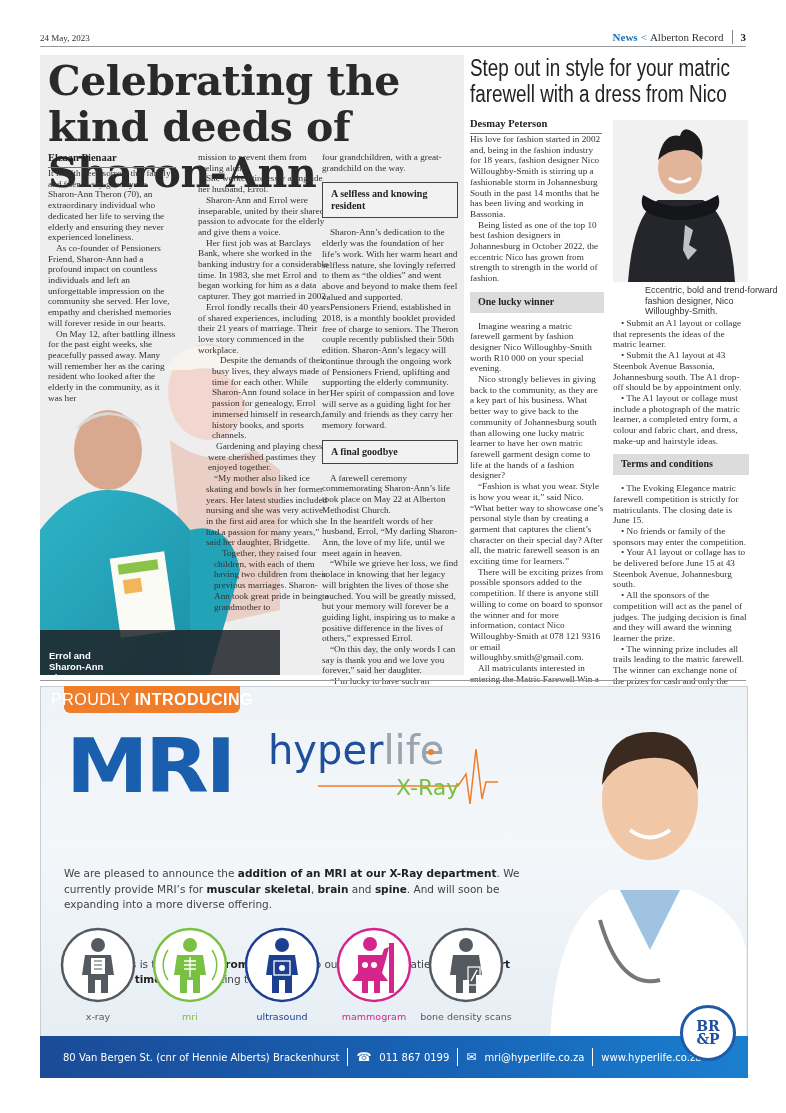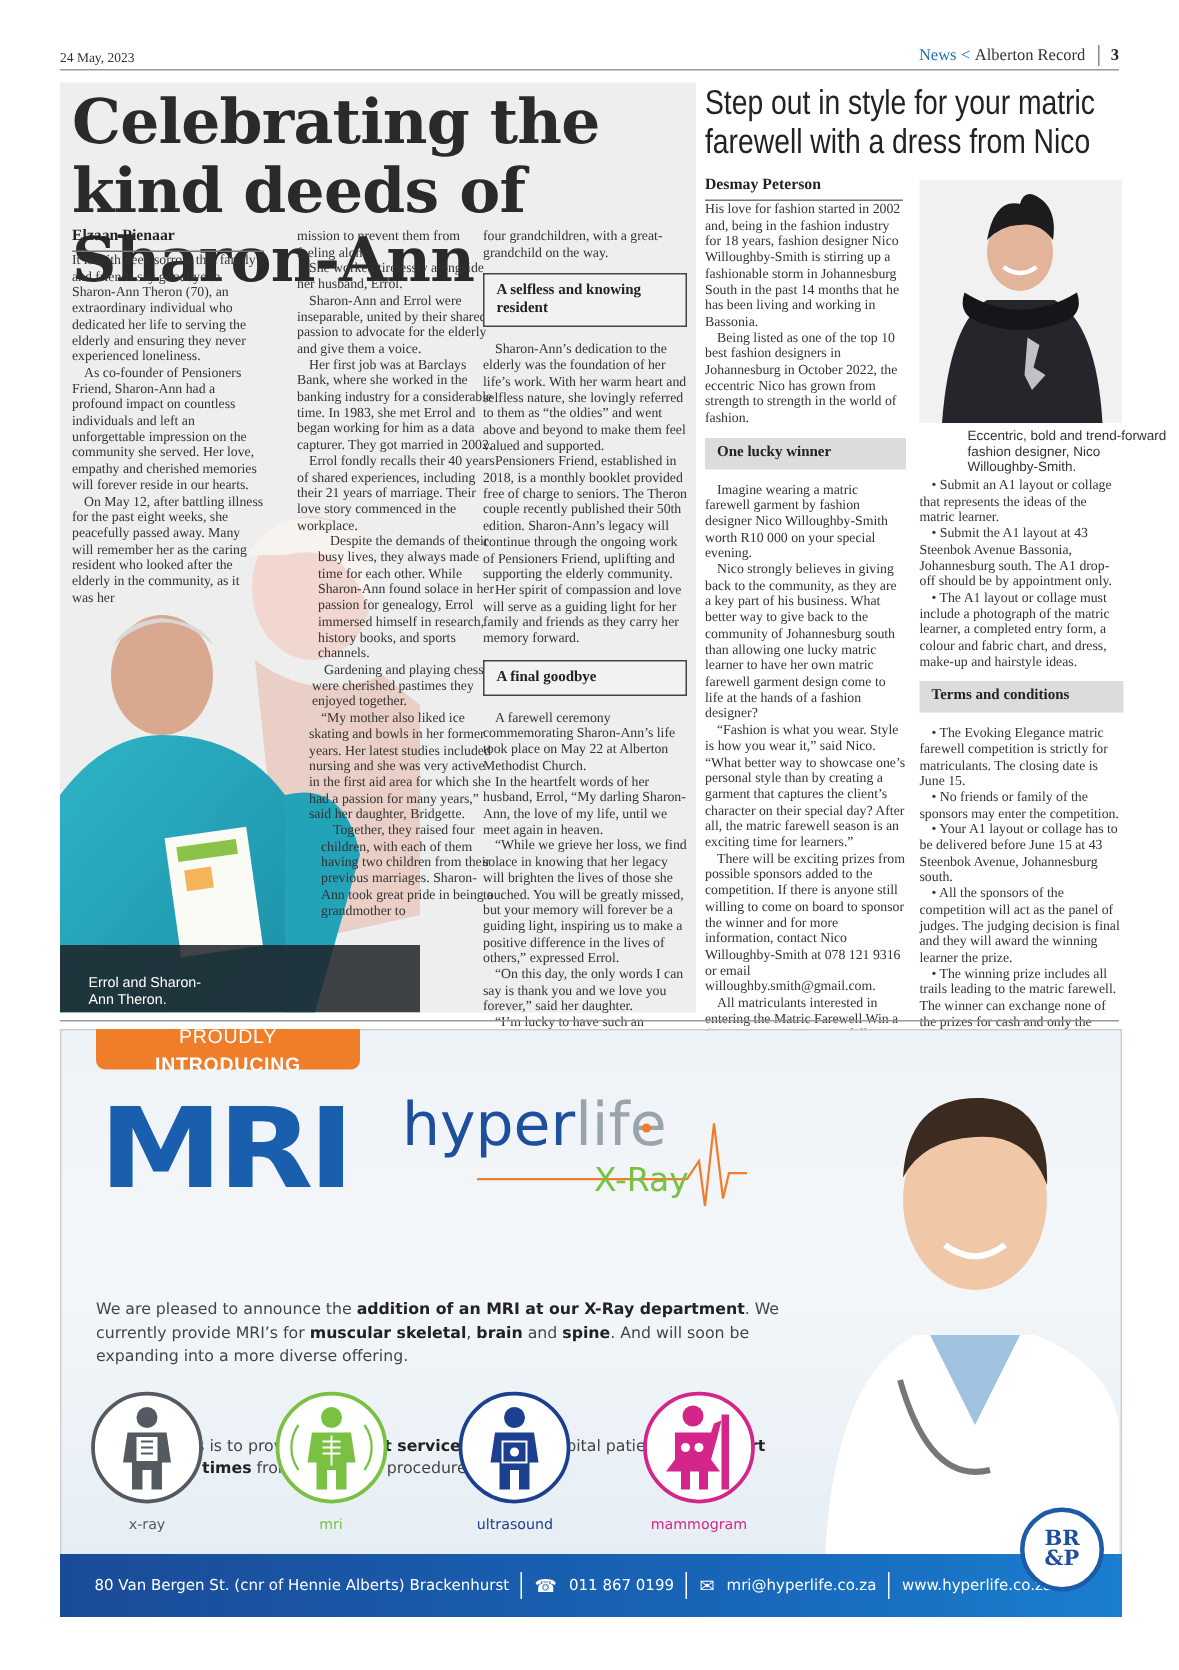--- a/index.html
+++ b/index.html
@@ -1,46 +1,46 @@
 <!DOCTYPE html>
 <html><head>
 <meta charset="utf-8">
 <style>
   * { box-sizing: border-box; margin: 0; padding: 0; }
   body { width: 786px; height: 1113px; background: #fff; position: relative; overflow: hidden; font-family: "Liberation Serif", serif; color: #222; }
   .abs { position: absolute; }
   .header-date { left: 40px; top: 33px; font-size: 9px; color: #333; text-align: center; }
   .header-right { right: 40px; top: 30px; font-size: 11px; display: flex; align-items: center; gap: 3px; }
-  .header-right .sec { color: #1f6fb5; font-weight: normal; }
+  .header-right .sec { color: #1f6fb5; font-weight: bold; }
   .header-right .arrow { color: #1f6fb5; }
   .header-right .pub { color: #333; }
   .header-right .sep { width: 1px; height: 14px; background: #888; margin: 0 5px; }
   .header-right .pg { font-weight: bold; }
   .header-rule { left: 40px; top: 46px; width: 706px; height: 1px; background: #999; }
 
   .left-article { left: 40px; top: 55px; width: 424px; height: 620px; background: #eeeeee; }
   .headline-left { left: 48px; top: 58px; width: 410px; font-family: "DejaVu Serif", serif; font-weight: bold; font-size: 41px; line-height: 46px; color: #2a2a2a; letter-spacing: -0.5px; }
   .byline { font-weight: bold; font-size: 10.5px; }
   .byline-left { left: 48px; top: 152px; width: 128px; border-bottom: 1px solid #777; padding-bottom: 4px; }
   .col { font-size: 9.2px; line-height: 10.7px; color: #333; text-align: left; }
   .col p { text-indent: 8px; }
   .col p.noindent { text-indent: 0; }
   .subhead-box { border: 1.5px solid #444; background: #f2f2f2; font-weight: bold; font-size: 10px; line-height: 12px; padding: 5px 8px; margin: 9px 0 9px 0; color: #222; }
   .photo-left { left: 40px; top: 330px; width: 240px; height: 345px; }
-  .photo-caption-left { left: 59px; top: 650px; color: #fff; font-family: "Liberation Sans", sans-serif; font-size: 9.5px; line-height: 11px; }
+  .photo-caption-left { left: 49px; top: 650px; color: #fff; font-family: "Liberation Sans", sans-serif; font-size: 9.5px; line-height: 11px; font-weight: bold; }
   .headline-right { left: 470px; top: 55px; width: 285px; font-family: "Liberation Sans", sans-serif; font-size: 23px; line-height: 26px; color: #222; transform: scaleX(0.82); transform-origin: left top; width: 350px; }
   .byline-right { left: 470px; top: 118px; width: 132px; border-bottom: 1px solid #777; padding-bottom: 4px; }
   .shade-head { background: #dcdcdc; font-weight: bold; font-size: 10px; padding: 5px 8px; margin: 8px 0 8px 0; color: #222; }
   .photo-right { left: 613px; top: 120px; width: 135px; height: 162px; background: linear-gradient(#f3f3f3, #e8e8e8); }
   .caption-right { left: 613px; top: 285px; width: 138px; font-family: "Liberation Sans", sans-serif; font-size: 9px; line-height: 10.5px; color: #333; margin-left: 32px; }
 
   .bottom-rule { left: 40px; top: 680px; width: 706px; height: 1px; background: #999; }
 
   .ad { left: 40px; top: 686px; width: 708px; height: 392px; background: linear-gradient(180deg, #eef3f7 0%, #f4f7fa 40%, #e3ecf3 100%); border: 1px solid #c9ced2; overflow: hidden; }
-  .ad-tag { left: 64px; top: 686px; width: 176px; height: 27px; background: #ef7d2a; border-radius: 0 0 6px 6px; color: #fff; font-family: "Liberation Sans", sans-serif; font-size: 13px; letter-spacing: 0.5px; display: flex; align-items: center; justify-content: center; gap: 4px; flex-direction: column; }
+  .ad-tag { left: 64px; top: 686px; width: 176px; height: 27px; background: #ef7d2a; border-radius: 0 0 6px 6px; color: #fff; font-family: "Liberation Sans", sans-serif; font-size: 16px; letter-spacing: 0.5px; display: flex; align-items: center; justify-content: center; gap: 4px; }
   .ad-tag b { font-weight: bold; }
   .mri-big { left: 66px; top: 728px; font-family: "DejaVu Sans", sans-serif; font-weight: bold; font-size: 74px; line-height: 76px; letter-spacing: -3px; color: #1a5fae; transform: scaleX(1.12); transform-origin: left top; }
   .hyperlife { left: 268px; top: 728px; font-family: "DejaVu Sans", sans-serif; font-size: 40px; line-height: 44px; }
   .hyperlife .h1 { color: #1d4f9c; }
   .hyperlife .h2 { color: #9aa4ad; }
   .xray { left: 396px; top: 775px; font-family: "DejaVu Sans", sans-serif; font-size: 22px; color: #7ac043; }
   .ad-text { left: 64px; top: 822px; width: 470px; font-family: "DejaVu Sans", sans-serif; font-size: 10.5px; line-height: 15.5px; color: #444; }
   .ad-text p { margin-bottom: 9px; margin-top: 44px; }
   .ad-text b { color: #222; }
   .icons-row { left: 52px; top: 925px; width: 460px; display: flex; justify-content: space-between; }
@@ -227,20 +227,30 @@
     <svg viewBox="0 0 80 80">
         <circle cx="40" cy="40" r="36" fill="#fff" stroke="#d4268a" stroke-width="2.5"></circle>
         <circle cx="36" cy="19" r="7" fill="#d4268a"></circle>
         <rect x="55" y="18" width="5" height="50" fill="#d4268a"></rect>
         <path d="M24 30 L48 30 L50 24 L55 22 L52 34 L48 48 L54 56 L18 56 L24 48 Z M28 56 L28 68 L34 68 L34 56 M40 56 L40 68 L46 68 L46 56" fill="#d4268a"></path>
         <circle cx="31" cy="40" r="3" fill="#fff"></circle>
         <circle cx="40" cy="40" r="3" fill="#fff"></circle>
       </svg>
     <span class="svc-label" style="color:#d4268a;">mammogram</span>
   </div>
+  <div class="svc">
+    <svg viewBox="0 0 80 80">
+        <circle cx="40" cy="40" r="36" fill="#fff" stroke="#555a60" stroke-width="2.5"></circle>
+        <circle cx="40" cy="20" r="7" fill="#555a60"></circle>
+        <path d="M27 30 L53 30 L56 50 L50 50 L50 68 L43 68 L43 55 L37 55 L37 68 L30 68 L30 50 L24 50 Z" fill="#555a60"></path>
+        <rect x="42" y="42" width="12" height="18" fill="none" stroke="#fff" stroke-width="1.2"></rect>
+        <path d="M45 56 L51 45" stroke="#fff" stroke-width="1.5"></path>
+      </svg>
+    <span class="svc-label" style="color:#555a60;">bone density scans</span>
+  </div>
 </div>
 
 <div class="abs ad-footer">
   <span>80 Van Bergen St. (cnr of Hennie Alberts) Brackenhurst</span>
   <span class="div"></span>
   <span class="ic">☎</span>
   <span>011 867 0199</span>
   <span class="div"></span>
   <span class="ic">✉</span>
   <span>mri@hyperlife.co.za</span>

